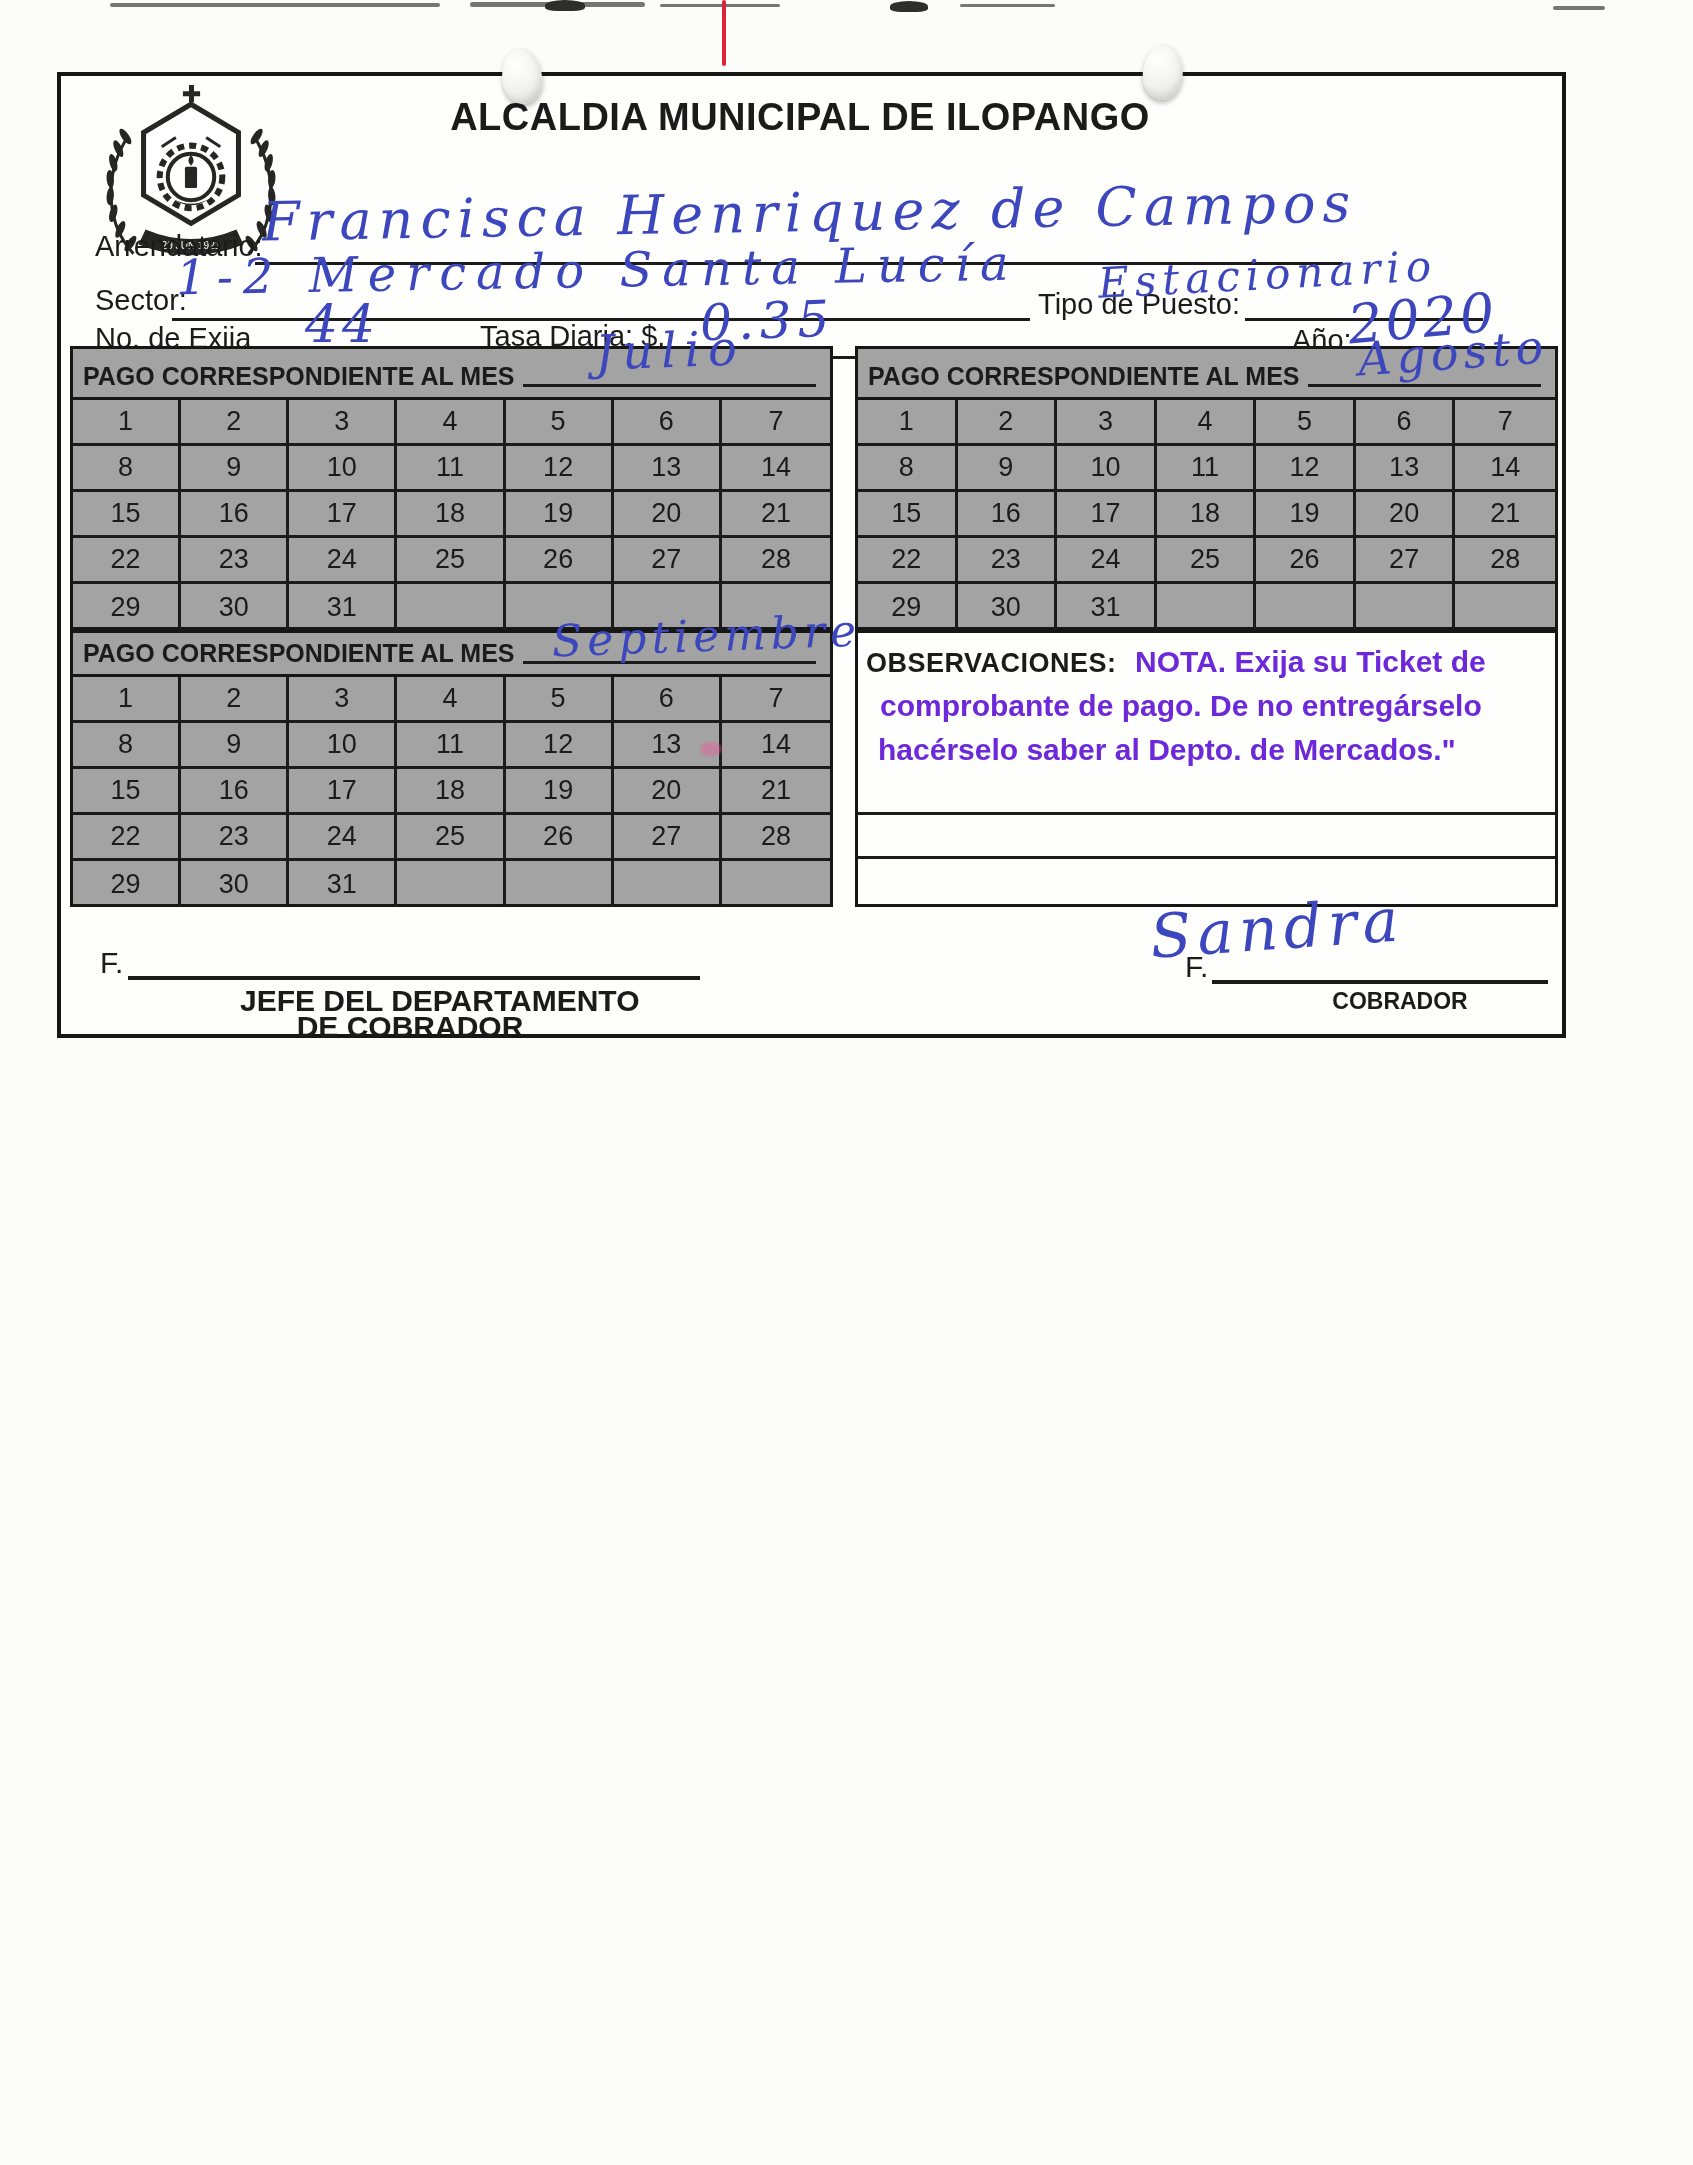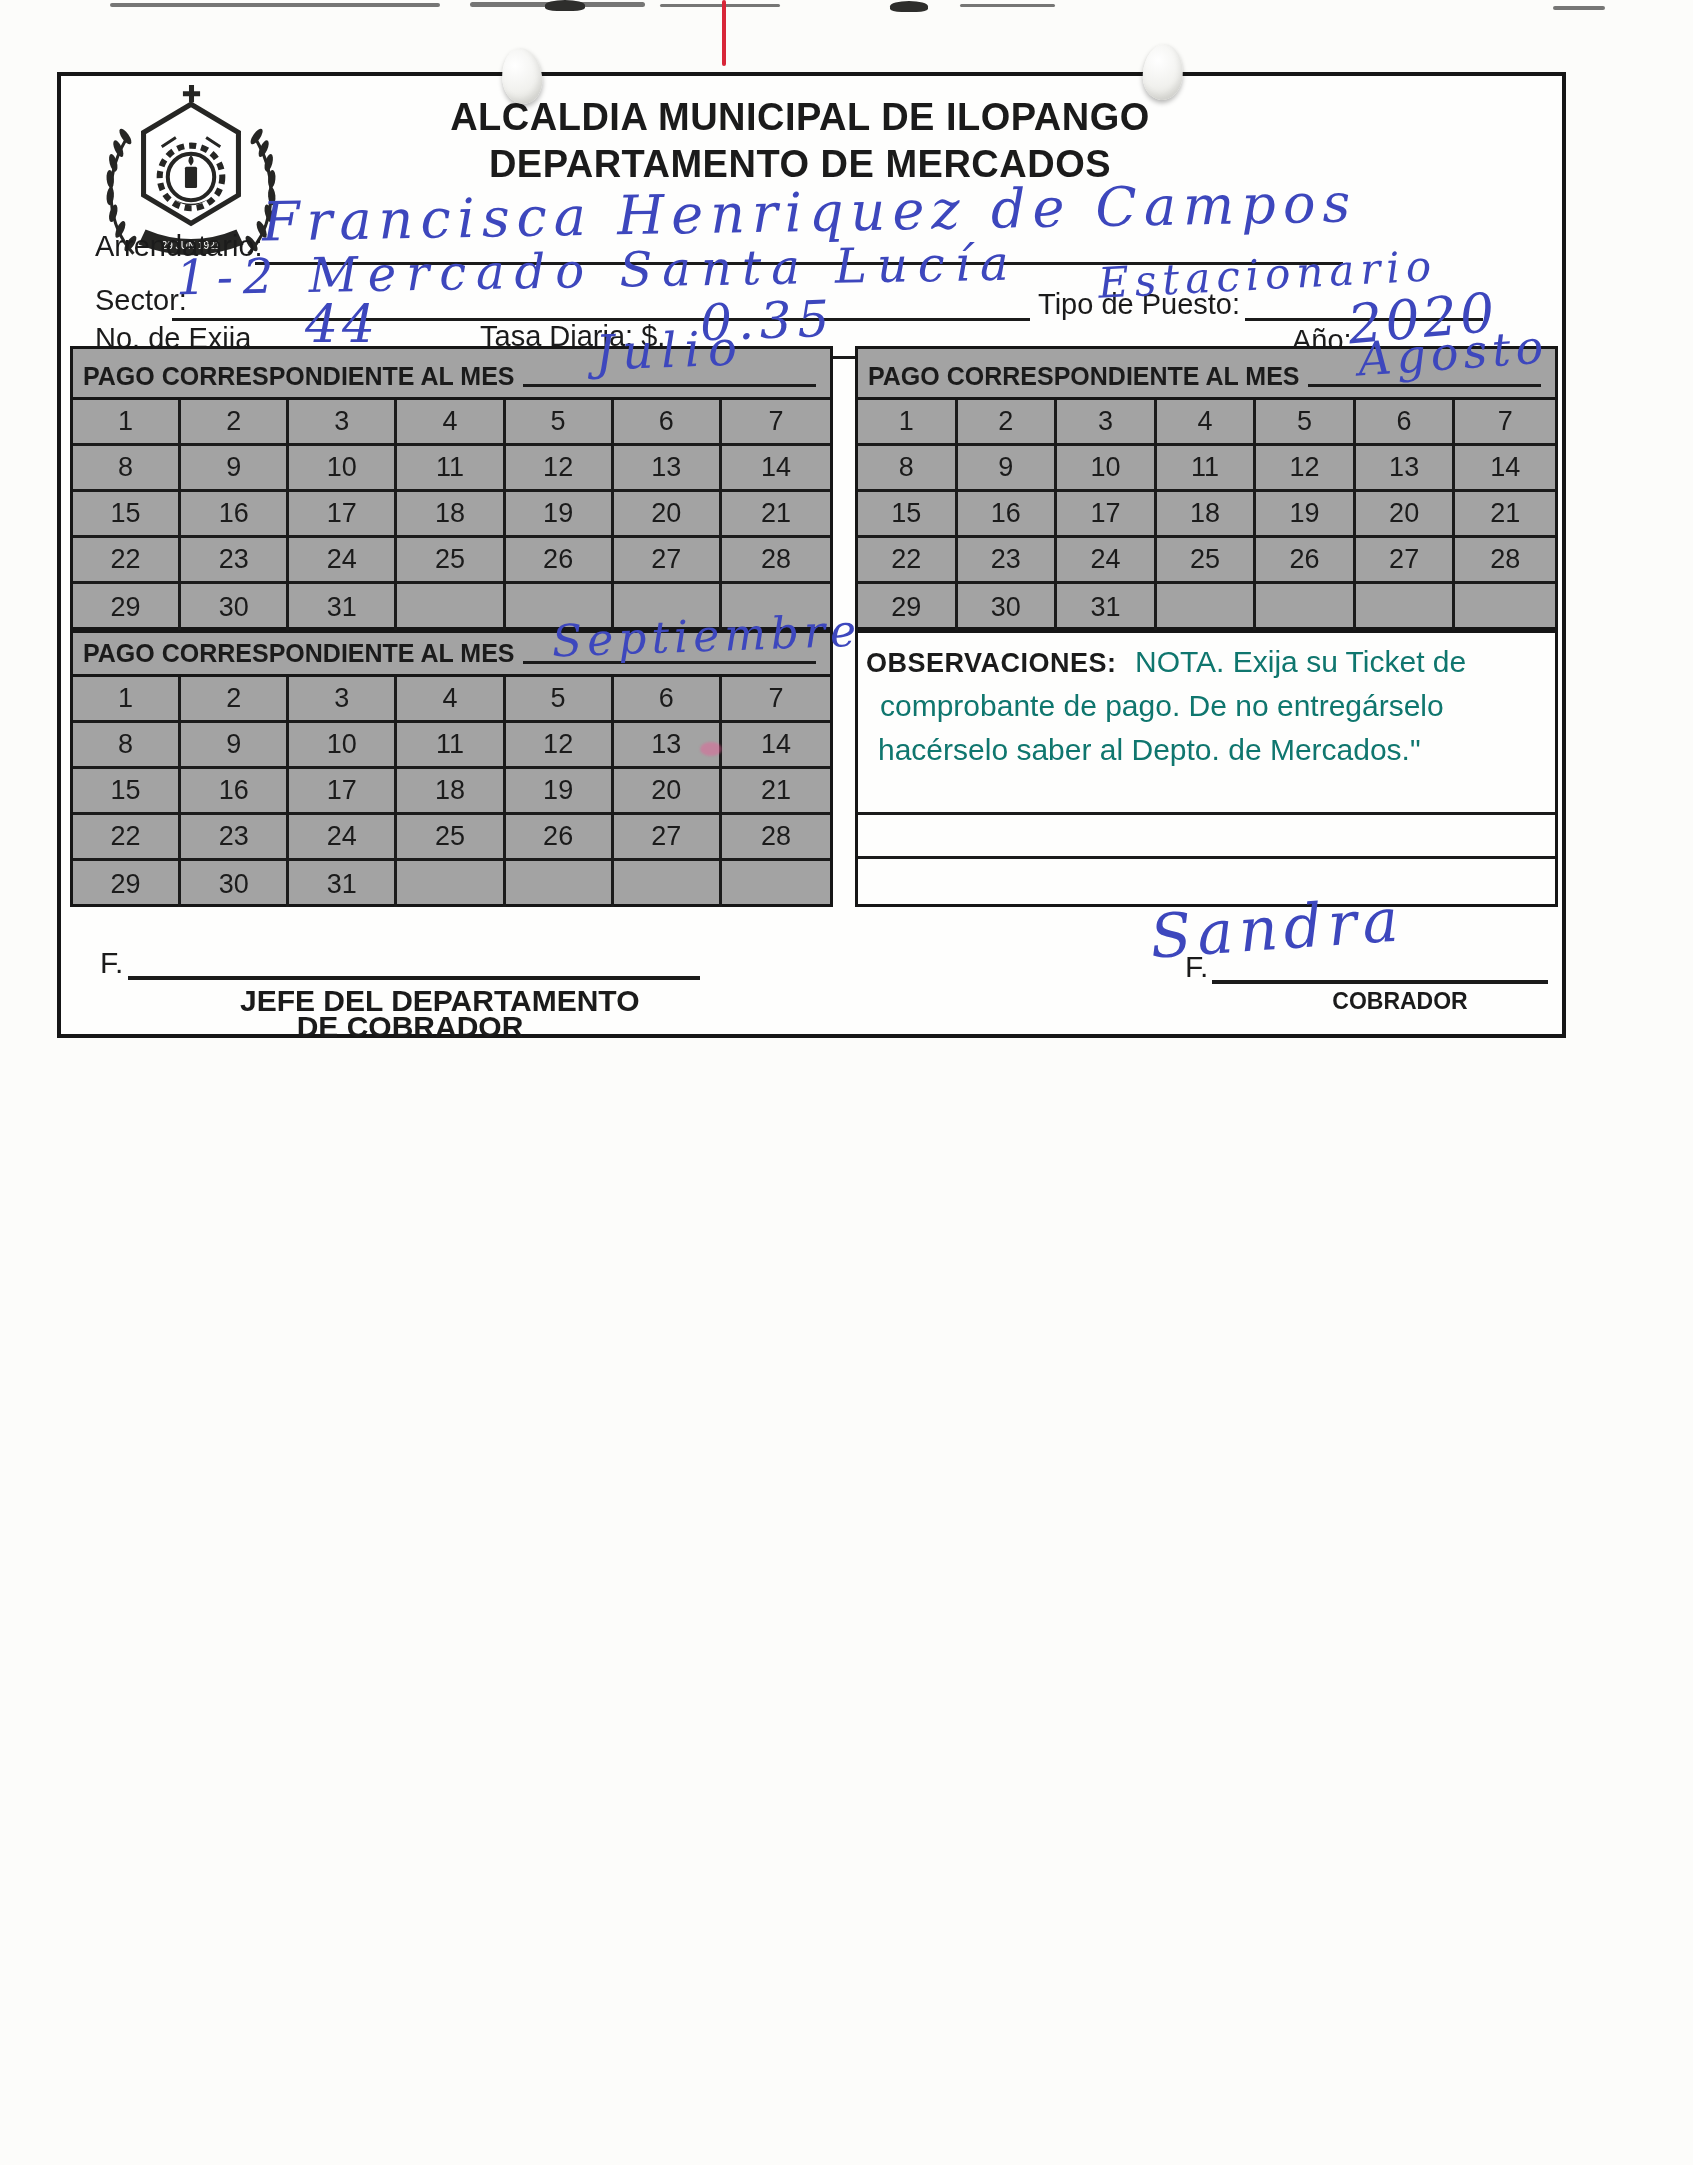--- a/index.html
+++ b/index.html
@@ -33,21 +33,21 @@
   .day-cell{border-right:3px solid #1b1b1b;border-bottom:3px solid #1b1b1b;
             display:flex;align-items:center;justify-content:center;
             font-size:27px;box-sizing:border-box;}
   .day-grid .day-cell:nth-child(7n){border-right:none;}
   .day-grid .day-cell:nth-last-child(-n+7){border-bottom:none;}
   
   .obs{position:absolute;left:855px;top:630px;width:703px;height:277px;
        border:3px solid #161616;box-sizing:border-box;}
   .obs-row1{position:absolute;left:8px;top:12px;white-space:nowrap;}
   .obs-label{font-weight:bold;font-size:27px;letter-spacing:.5px;}
-  .note{color:#0f766e;font-weight:normal;font-size:30px;}
+  .note{color:#6d28d9;font-weight:bold;font-size:30px;}
   .note-l2{position:absolute;left:22px;top:56px;}
   .note-l3{position:absolute;left:20px;top:100px;}
   .sig-role{position:absolute;font-weight:bold;font-size:30px;text-align:center;white-space:nowrap;}
   .f-label{position:absolute;font-size:30px;}
   .pink-smudge{position:absolute;width:22px;height:14px;background:rgba(236,92,150,.45);
                border-radius:50%;filter:blur(1px);}
 </style>
 </head>
 <body>
 
@@ -96,21 +96,20 @@
     <circle cx="105" cy="94" r="31" fill="none" stroke="#262624" stroke-width="6" stroke-dasharray="7 5"></circle>
     <circle cx="105" cy="94" r="23" fill="none" stroke="#262624" stroke-width="4"></circle>
     <rect x="99" y="84" width="12" height="21" rx="1.5" fill="#262624"></rect>
     <path d="M105 72q5 6 0 11q-5 -5 0 -11z" fill="#262624"></path>
     <path d="M88 116q17 9 34 0q-17 12 -34 0z" fill="#262624"></path>
     <path d="M60 146q45 19 90 0l7 15q-52 21 -104 0z" fill="#262624"></path>
     <text x="105" y="165" text-anchor="middle" font-size="10" fill="#ffffff" font-family="Liberation Sans, sans-serif">29 JUN 1921</text>
   </svg>
 
   <div class="title" style="top:96px;">ALCALDIA MUNICIPAL DE ILOPANGO</div>
-  <div class="title" style="top:143px;">DEPARTAMENTO DE MERCADOS</div>
 
   <div class="label" style="left:95px;top:230px;">Arrendatario:</div>
   <div class="rule" style="left:255px;top:262px;width:1088px;"></div>
   <div class="hw" style="left:262px;top:186px;font-size:54px;letter-spacing:7px;transform:rotate(-1deg);">Francisca Henriquez de Campos</div>
 
   <div class="label" style="left:95px;top:284px;">Sector:</div>
   <div class="rule" style="left:172px;top:318px;width:858px;"></div>
   <div class="hw" style="left:176px;top:246px;font-size:48px;letter-spacing:10px;transform:rotate(-1deg);">1-2 Mercado Santa Lucía</div>
 
   <div class="label" style="left:1038px;top:288px;">Tipo de Puesto:</div>

